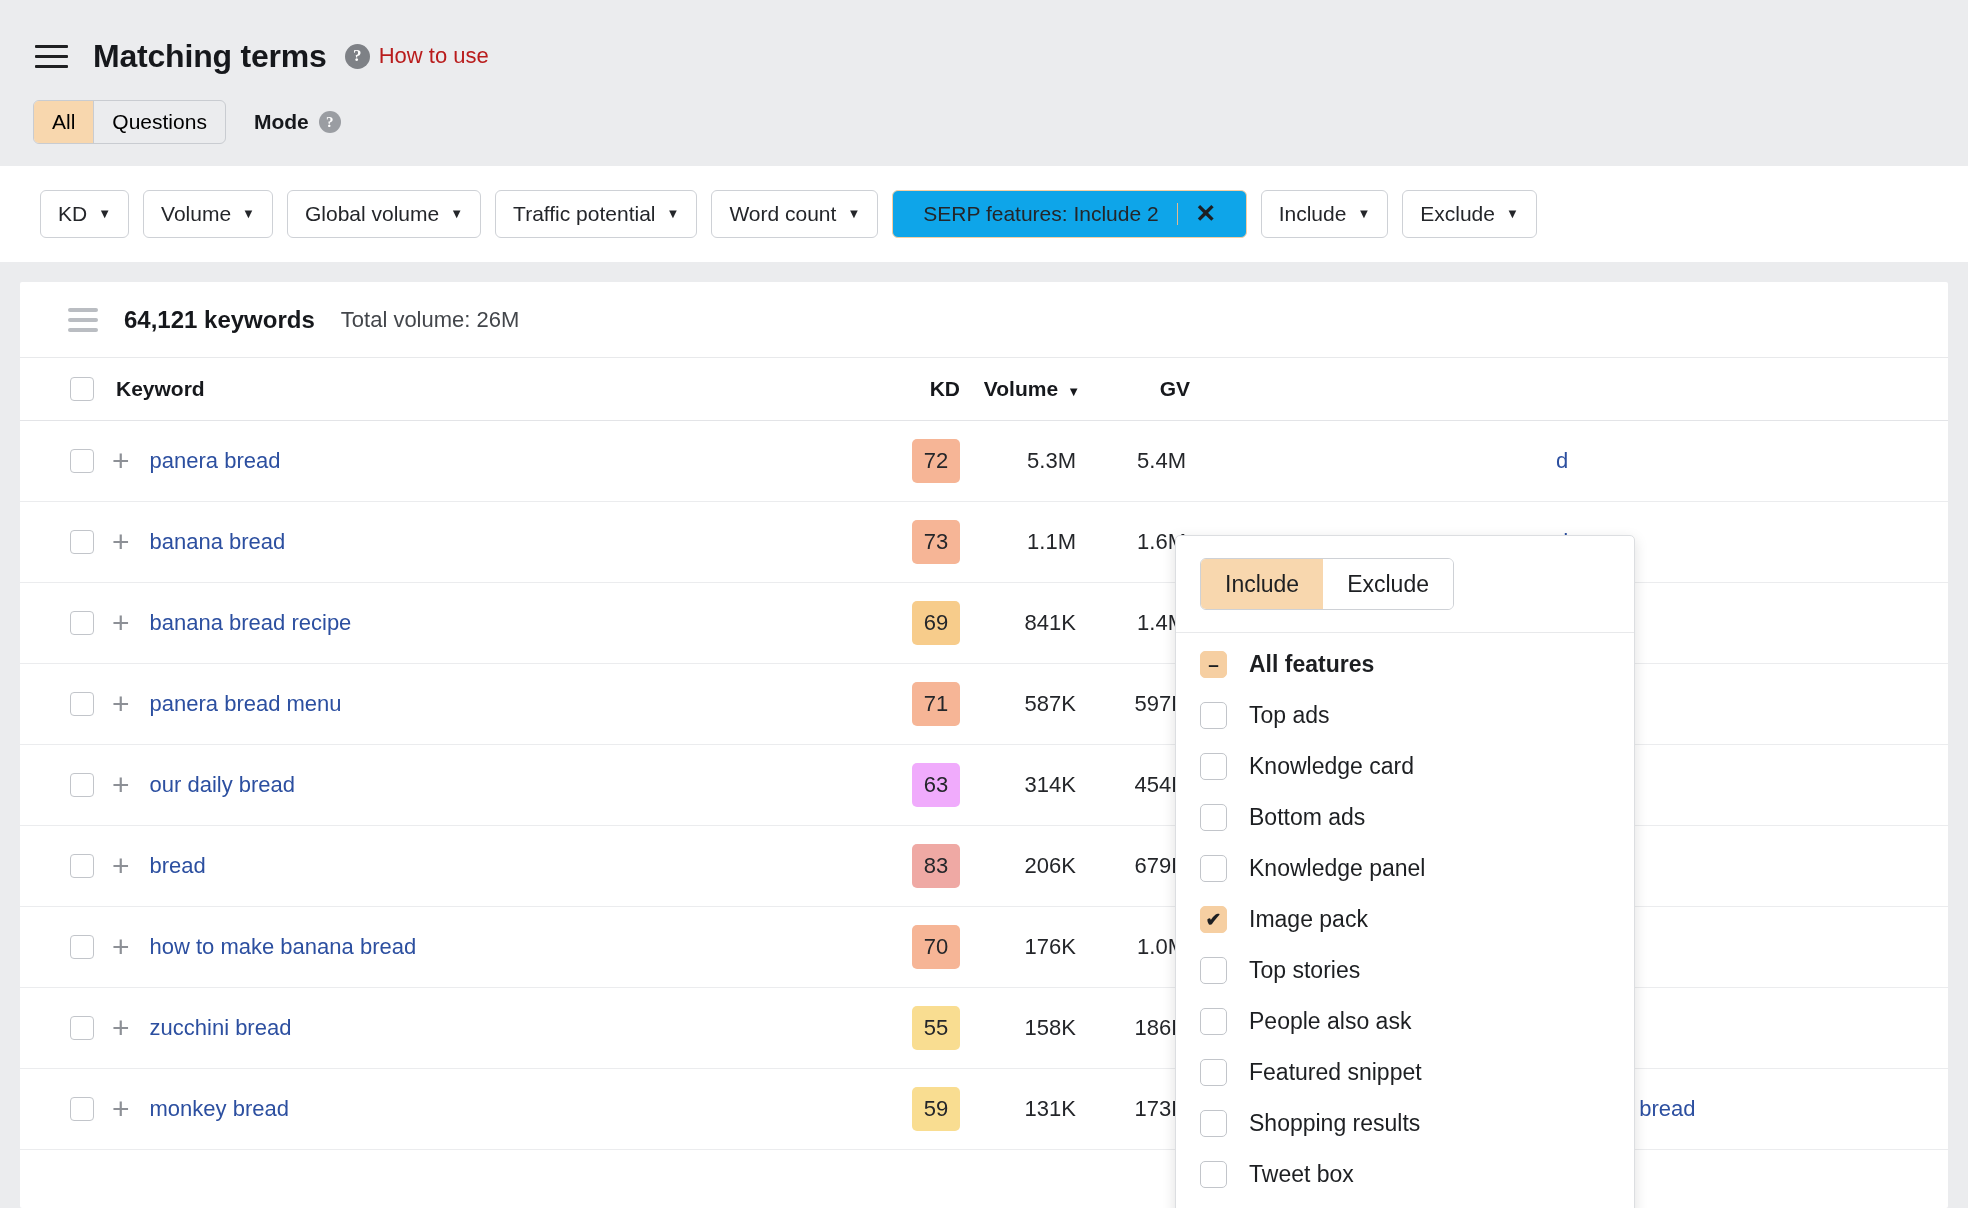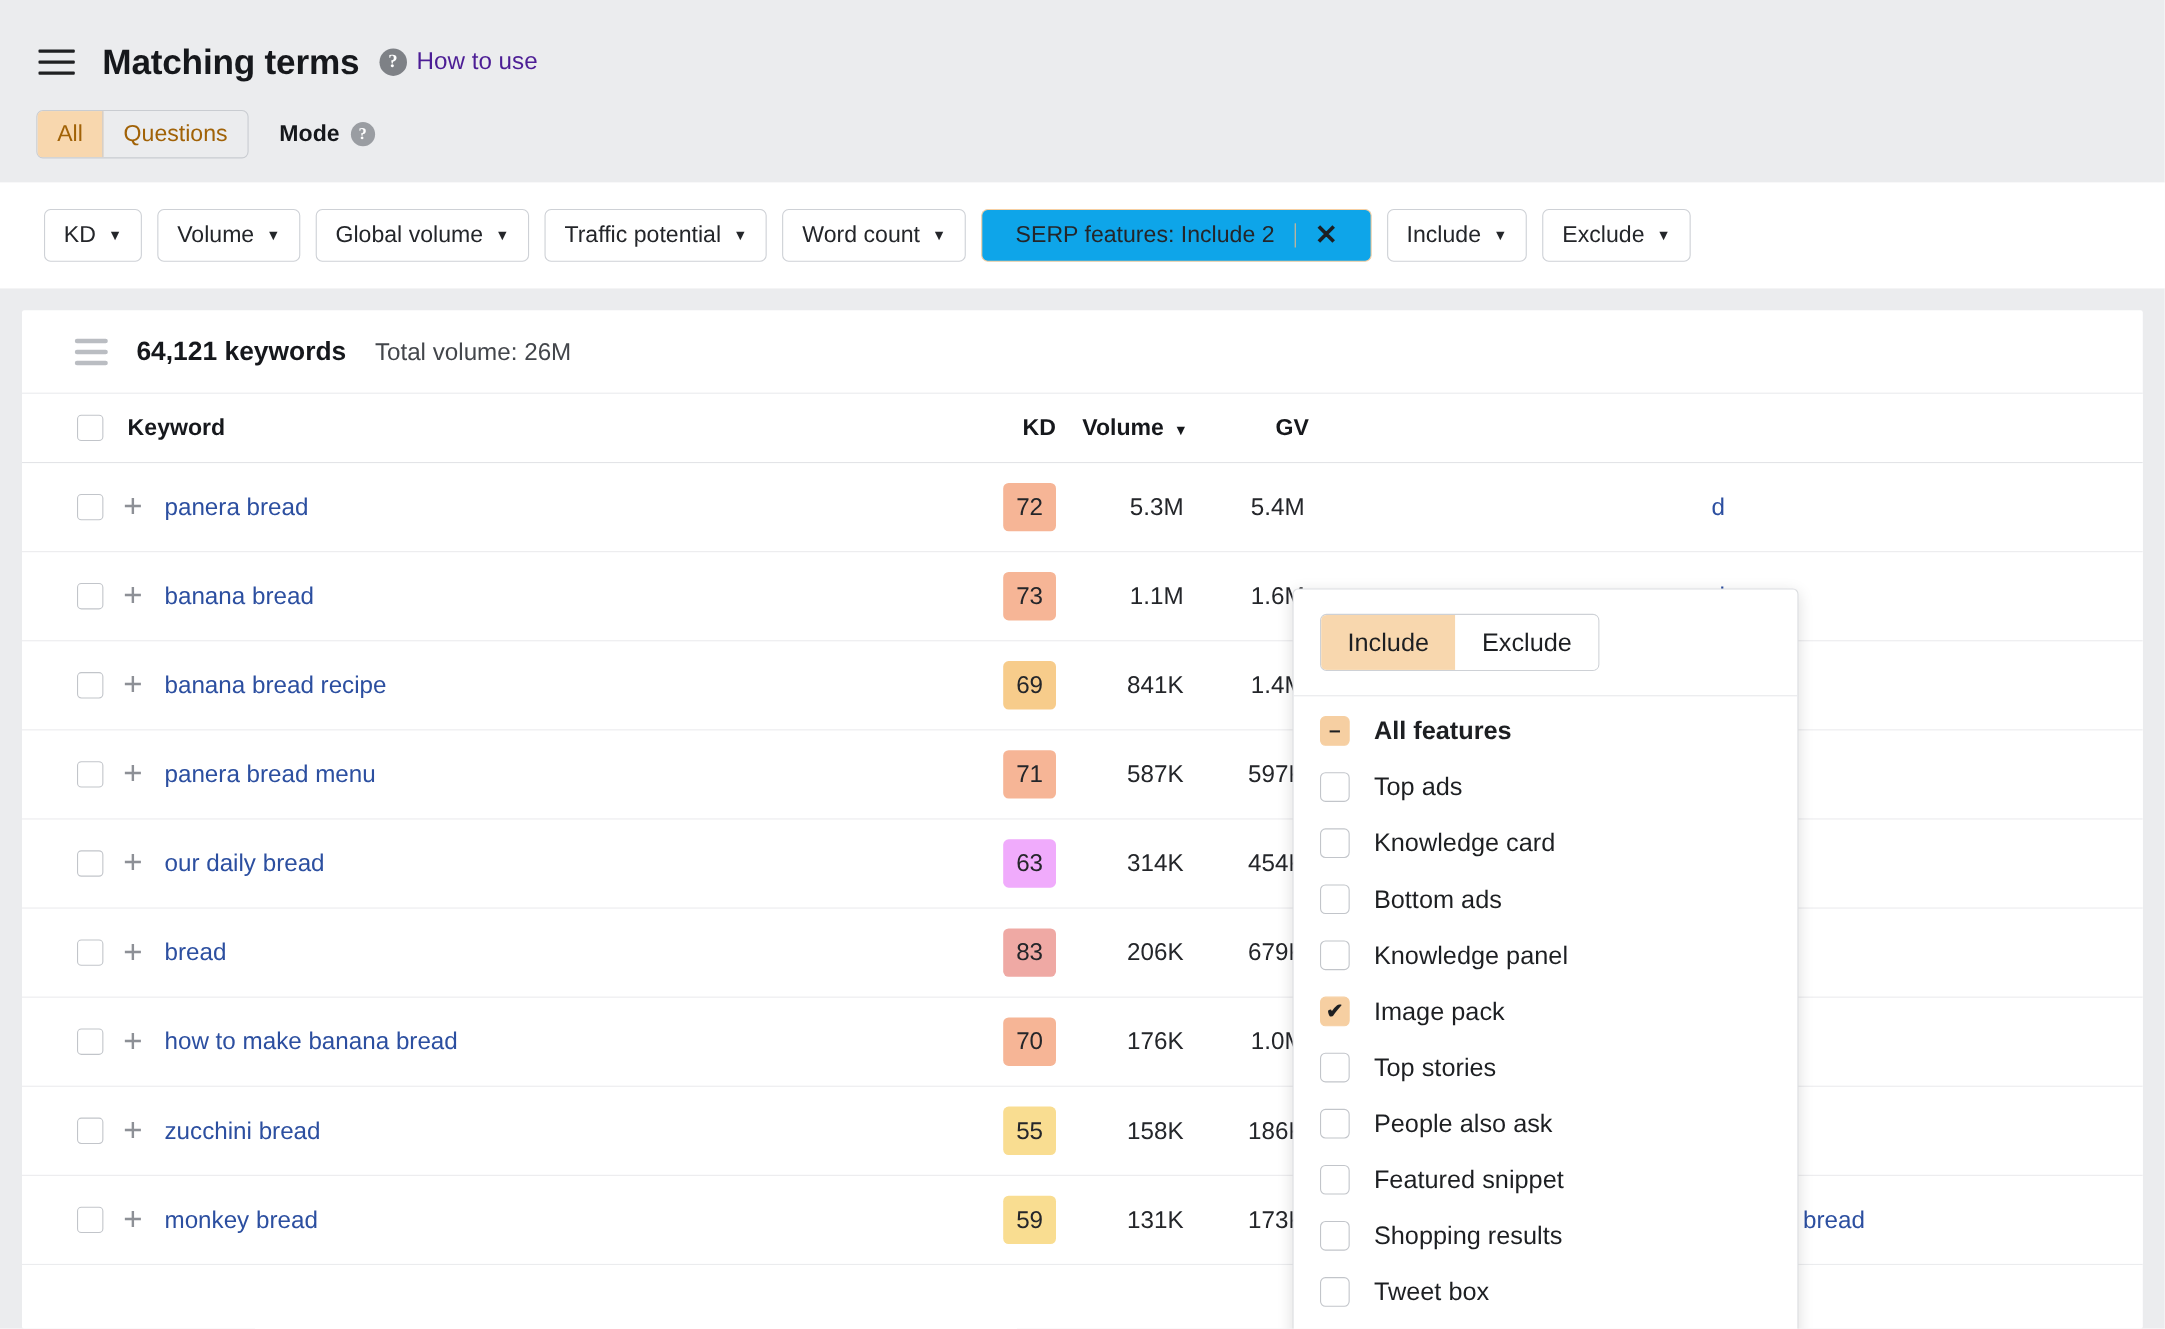--- a/index.html
+++ b/index.html
@@ -42,40 +42,40 @@
   }
   .help-badge {
     width: 25px; height: 25px; border-radius: 50%;
     background: #7e8186; color: #ffffff;
     font-size: 17px; font-weight: bold;
     display: inline-flex; align-items: center; justify-content: center;
     margin-right: 9px; cursor: pointer;
     font-family: "Liberation Serif", serif;
   }
   .howto {
-    font-size: 22px; color: #4c1d95; cursor: pointer;
+    font-size: 22px; color: #b91c1c; cursor: pointer;
   }
 
   .tab-row {
     display: flex; align-items: center;
     padding-left: 20px; margin-top: 8px;
     height: 58px;
   }
   .seg {
     display: flex;
     border: 1px solid #c9ccd1;
     border-radius: 6px;
     overflow: hidden;
     background: #ebecee;
     height: 44px;
   }
   .seg-btn {
     padding: 0 18px;
     display: flex; align-items: center; justify-content: center;
-    font-size: 21px; color: #a16207;
+    font-size: 21px; color: #000000;
     cursor: pointer; background: transparent;
     border: none; font-family: inherit;
     border-right: 1px solid #c9ccd1;
     height: 100%;
   }
   .seg-btn:last-child { border-right: none; }
   .seg-btn.active { background: #f8d7ae; }
   .mode-label {
     font-size: 21px; font-weight: bold; color: #16181c;
     margin: 0 10px 0 28px;

